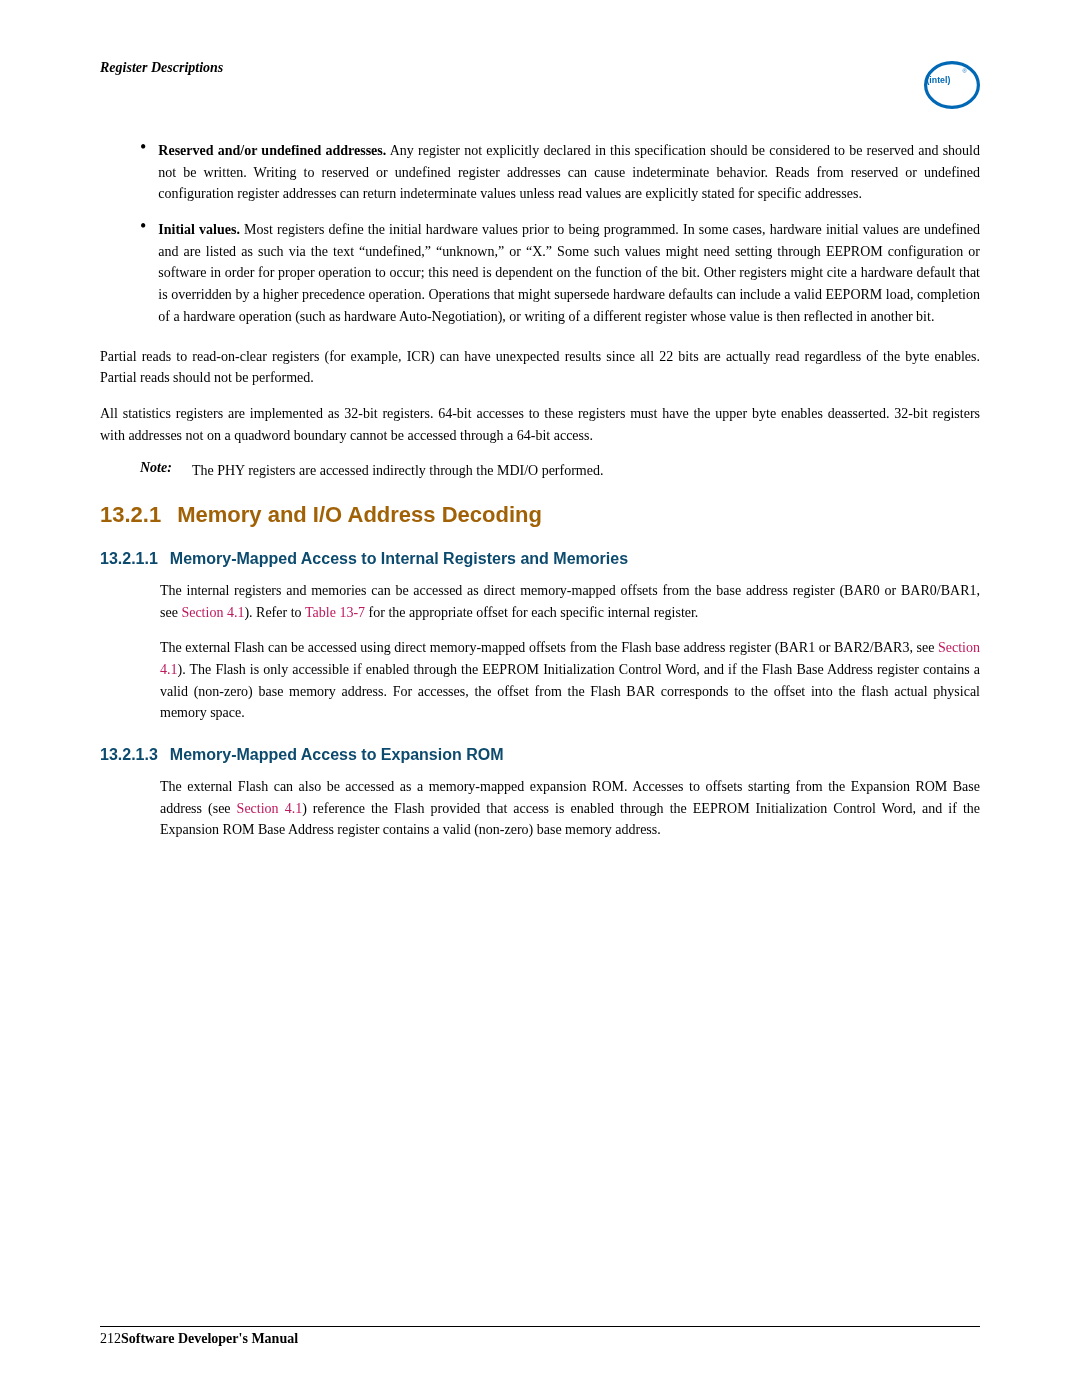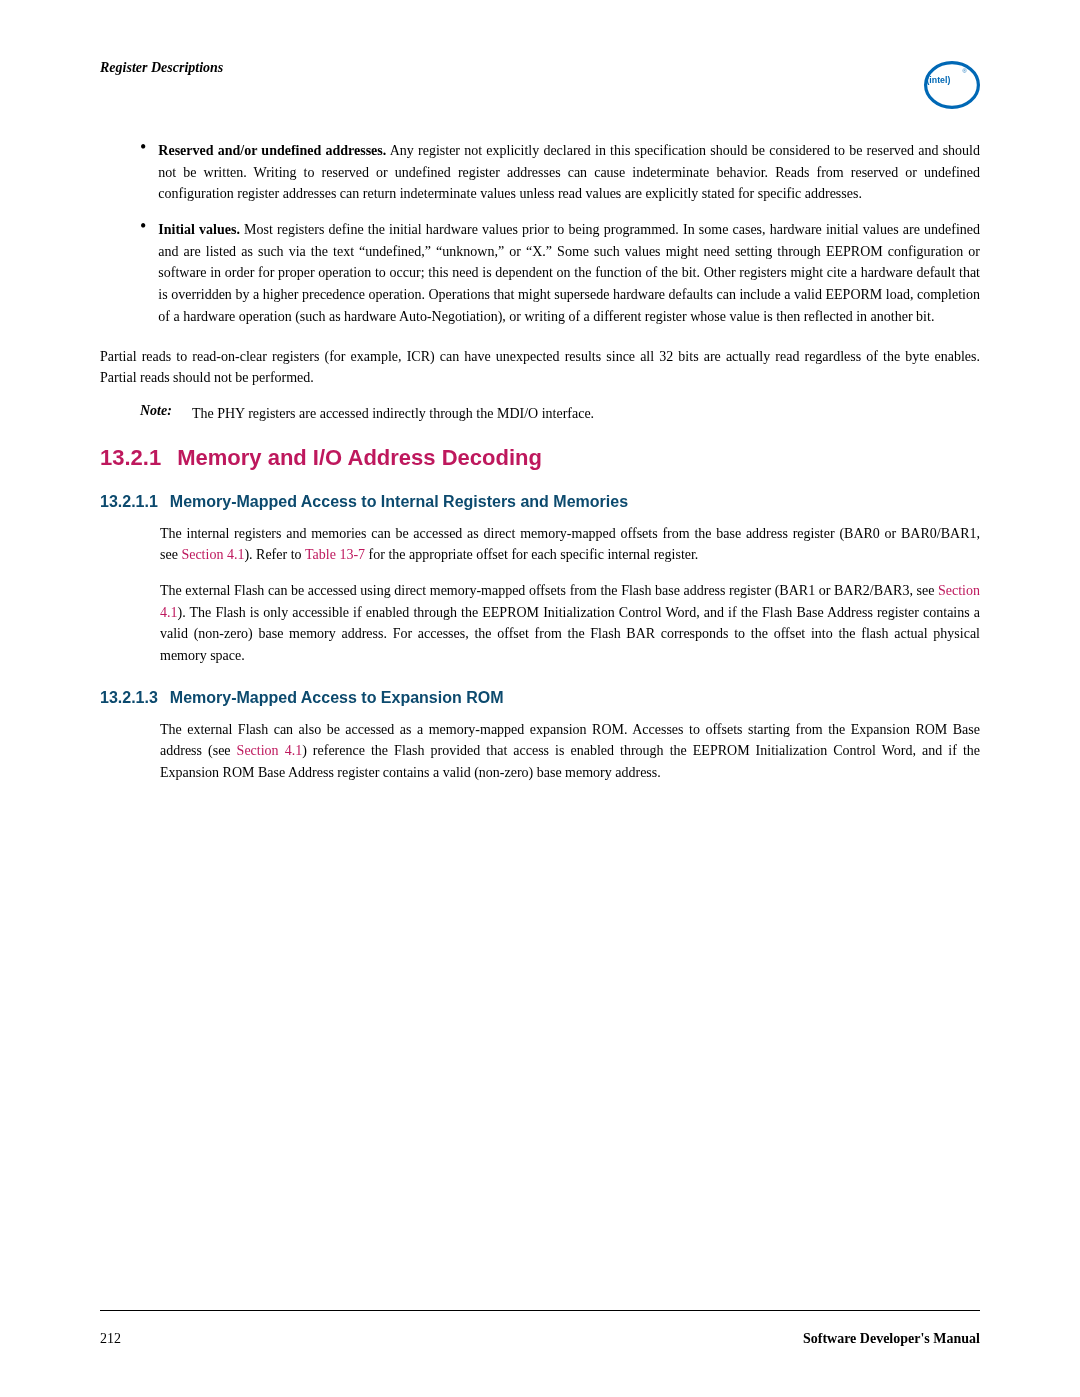--- a/index.html
+++ b/index.html
@@ -70,21 +70,21 @@
     .note-label {
       font-style: italic;
       font-weight: bold;
       margin-right: 20px;
       white-space: nowrap;
     }
     .note-text {
       line-height: 1.55;
     }
     .section-heading-1 {
-      color: #be185d;
+      color: #a16207;
       font-size: 22px;
       font-weight: bold;
       margin-top: 10px;
       margin-bottom: 16px;
       font-family: Arial, sans-serif;
     }
     .section-number-1 {
       margin-right: 16px;
     }
     .section-heading-2 {
@@ -101,24 +101,24 @@
     .link {
       color: #be185d;
       text-decoration: none;
     }
     .footer {
       position: absolute;
       bottom: 50px;
       left: 100px;
       right: 100px;
       display: flex;
-      justify-content: space-between;
+      justify-content: flex-start;
       align-items: center;
       border-top: 1px solid #000;
-      padding-top: 20px;
+      padding-top: 4px;
     }
     .footer-page {
       font-size: 14px;
     }
     .footer-title {
       font-weight: bold;
       font-size: 14px;
     }
     .content-indent {
       margin-left: 60px;
@@ -151,25 +151,26 @@
       </span>
     </div>
     <div class="bullet-item">
       <span class="bullet-dot">•</span>
       <span class="bullet-text">
         <span class="bold">Initial values.</span><span> Most registers define the initial hardware values prior to being programmed. In some cases, hardware initial values are undefined and are listed as such via the text “undefined,” “unknown,” or “X.” Some such values might need setting through EEPROM configuration or software in order for proper operation to occur; this need is dependent on the function of the bit. Other registers might cite a hardware default that is overridden by a higher precedence operation. Operations that might supersede hardware defaults can include a valid EEPORM load, completion of a hardware operation (such as hardware Auto-Negotiation), or writing of a different register whose value is then reflected in another bit.</span>
       </span>
     </div>
   </div>
 
-  <p class="paragraph">Partial reads to read-on-clear registers (for example, ICR) can have unexpected results since all 32 bits are actually read regardless of the byte enables. Partial reads should not be performed.</p>
+  <p class="paragraph">Partial reads to read-on-clear registers (for example, ICR) can have unexpected results since all 22 bits are actually read regardless of the byte enables. Partial reads should not be performed.</p>
+  <p class="paragraph">All statistics registers are implemented as 32-bit registers. 64-bit accesses to these registers must have the upper byte enables deasserted. 32-bit registers with addresses not on a quadword boundary cannot be accessed through a 64-bit access.</p>
 
   <div class="note-line">
     <span class="note-label">Note:</span>
-    <span class="note-text">The PHY registers are accessed indirectly through the MDI/O interface.</span>
+    <span class="note-text">The PHY registers are accessed indirectly through the MDI/O performed.</span>
   </div>
 
   <div class="section-heading-1">
     <span class="section-number-1">13.2.1</span><span>Memory and I/O Address Decoding</span>
   </div>
 
   <div class="section-heading-2">
     <span class="section-number-2">13.2.1.1</span><span>Memory-Mapped Access to Internal Registers and Memories</span>
   </div>
   <div class="content-indent">

